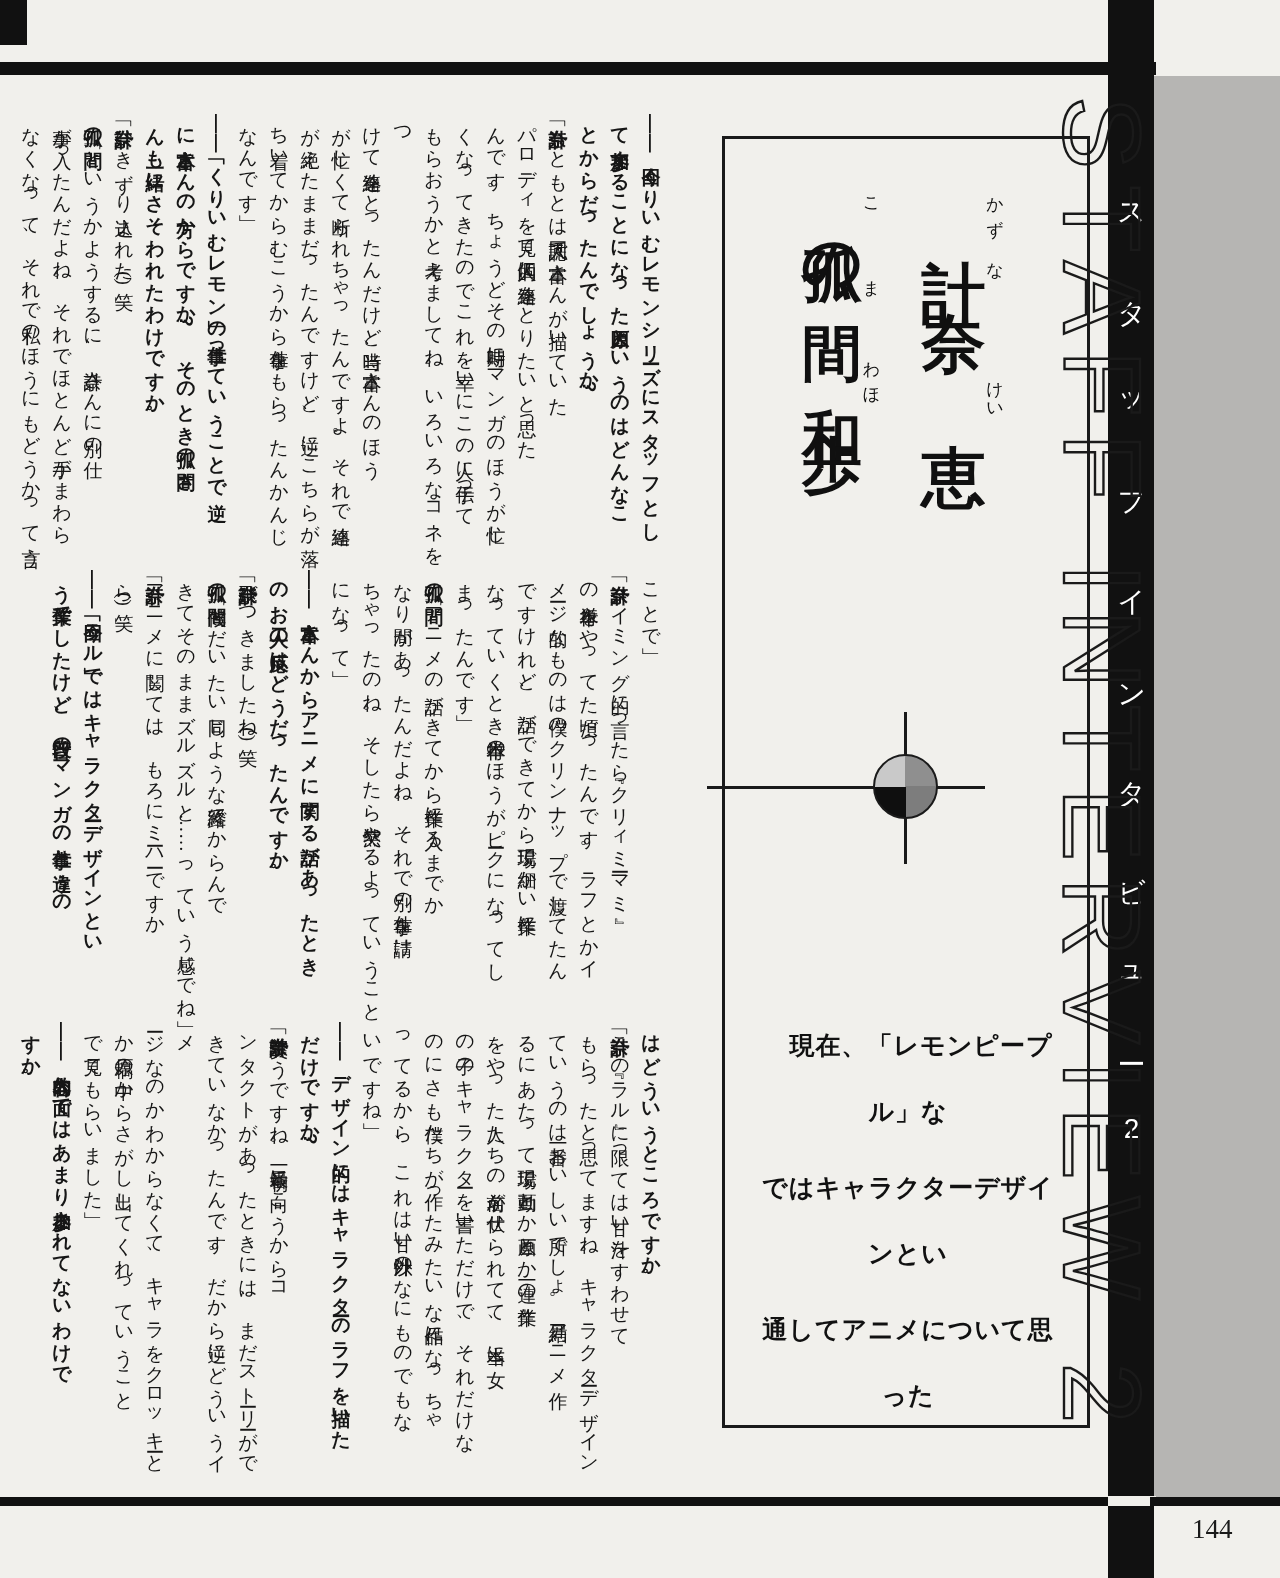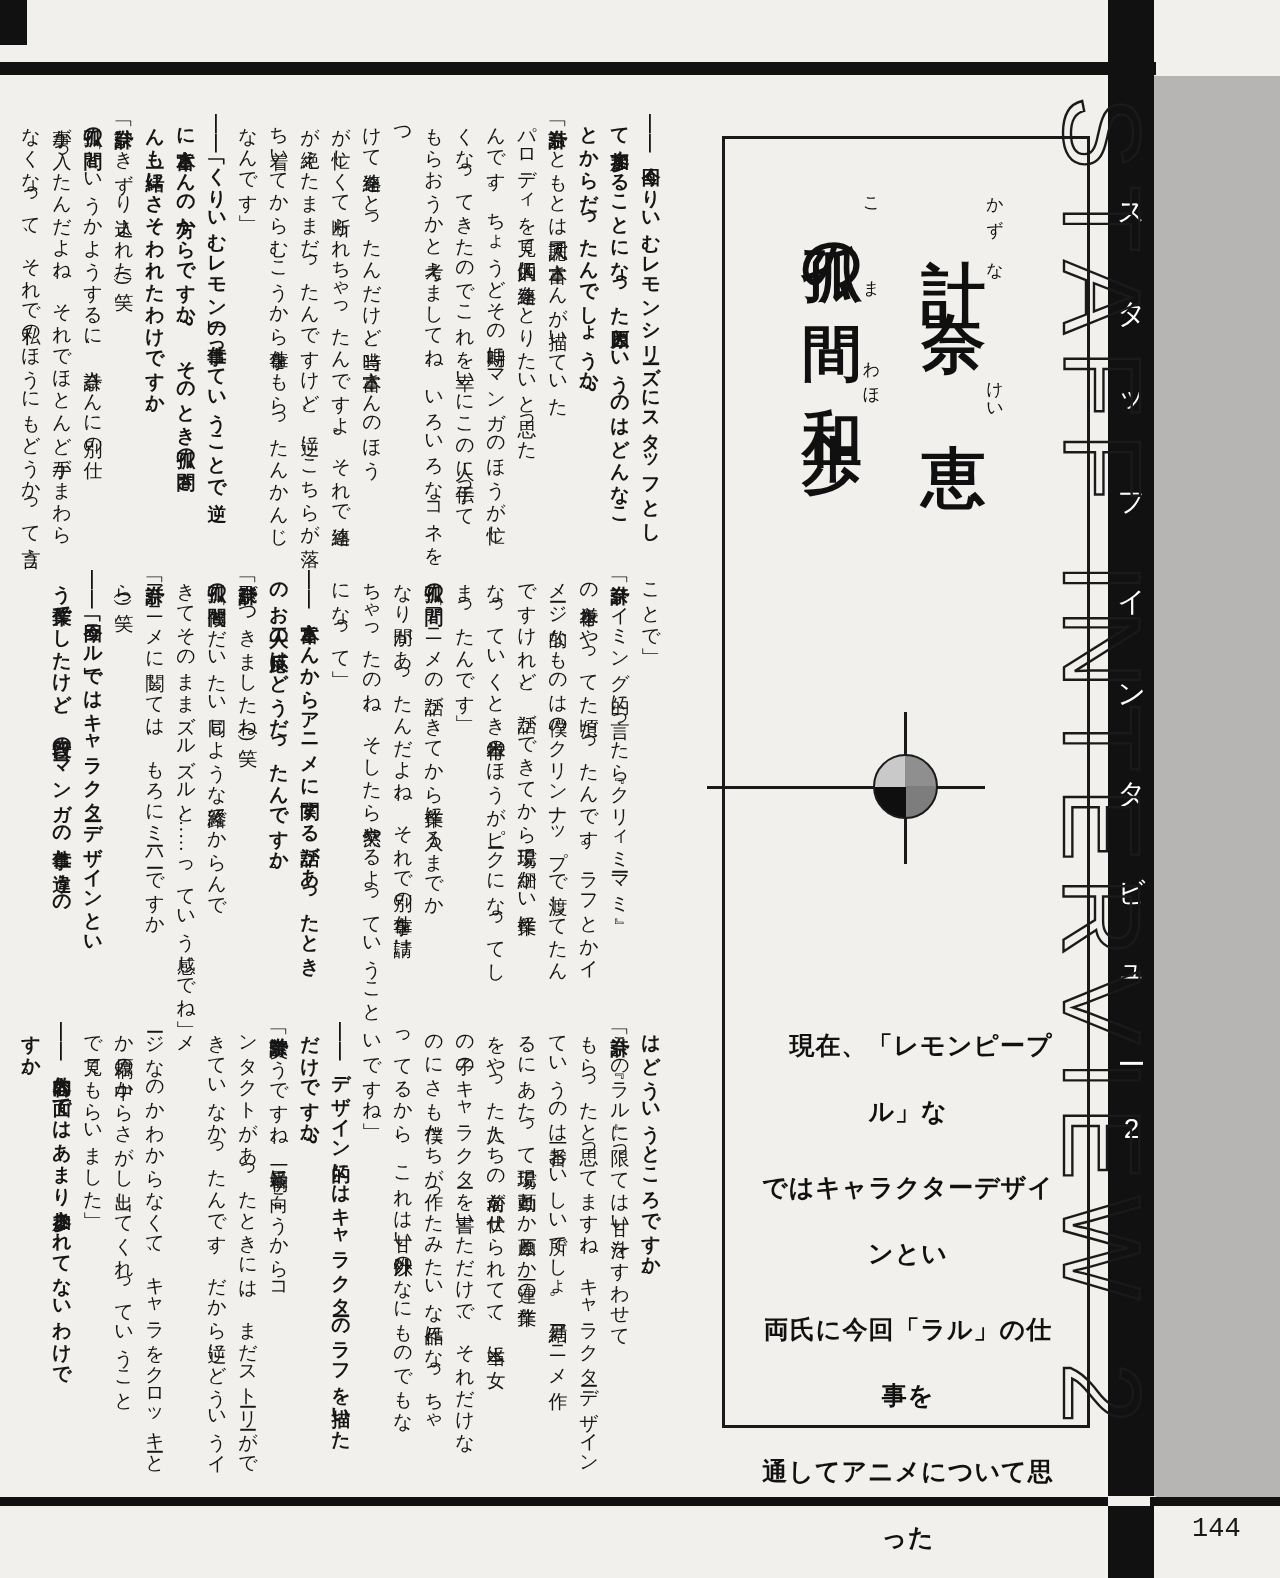--- a/index.html
+++ b/index.html
@@ -81,21 +81,21 @@
   }
   .band p { margin:0; line-height:31px; }
   .band-1 { top:114px;  height:456px; }
   .band-2 { top:570px;  height:452px; }
   .band-3 { top:1022px; height:460px; }
   .band p[data-kind="q"] { font-family:"Liberation Sans", sans-serif; font-weight:700; }
   .spk { font-family:"Liberation Sans", sans-serif; font-weight:700; }
 
   .page-number {
     position:absolute; left:1192px; top:1514px;
-    font-family:Liberation Mono, monospace; font-size:27px; color:#1a1a1a;
+    font-family:Liberation Serif, serif; font-size:27px; color:#1a1a1a;
   }
 </style>
 </head>
 <body>
 
 <div id="page">
 
   <div class="corner-block"></div>
   <div class="top-rule"></div>
   <div class="gray-panel"></div>
@@ -114,21 +114,20 @@
     <p class="name-left"><ruby><span>孤</span><rt>こ</rt></ruby><span class="nb">の</span><ruby><span>間</span><rt>ま</rt></ruby><span class="name-space2"></span><ruby><span>和</span><rt>わ</rt></ruby><ruby><span>歩</span><rt>ほ</rt></ruby></p>
   </div>
 
   <div class="reg-hline"></div>
   <div class="reg-vline"></div>
   <div class="reg-circle"></div>
 
   <div class="intro">
     <p>現在、「レモンピープル」な</p>
     <p>ではキャラクターデザインとい</p>
-    <p>両氏に今回「ラル」の仕事を</p>
     <p>通してアニメについて思った</p>
 
   </div>
 
   <div class="band band-1">
     <p data-kind="q">――今回くりいむレモンシリーズにスタッフとし</p>
     <p data-kind="q">て参加することになった原因というのはどんなこ</p>
     <p data-kind="q">とからだったんでしょうか?</p>
     <p data-kind="a"><span class="spk">計奈</span>「もともとは同人誌で富本さんが描いていた</p>
     <p data-kind="a">パロディを見て個人的に連絡をとりたいと思った</p>

